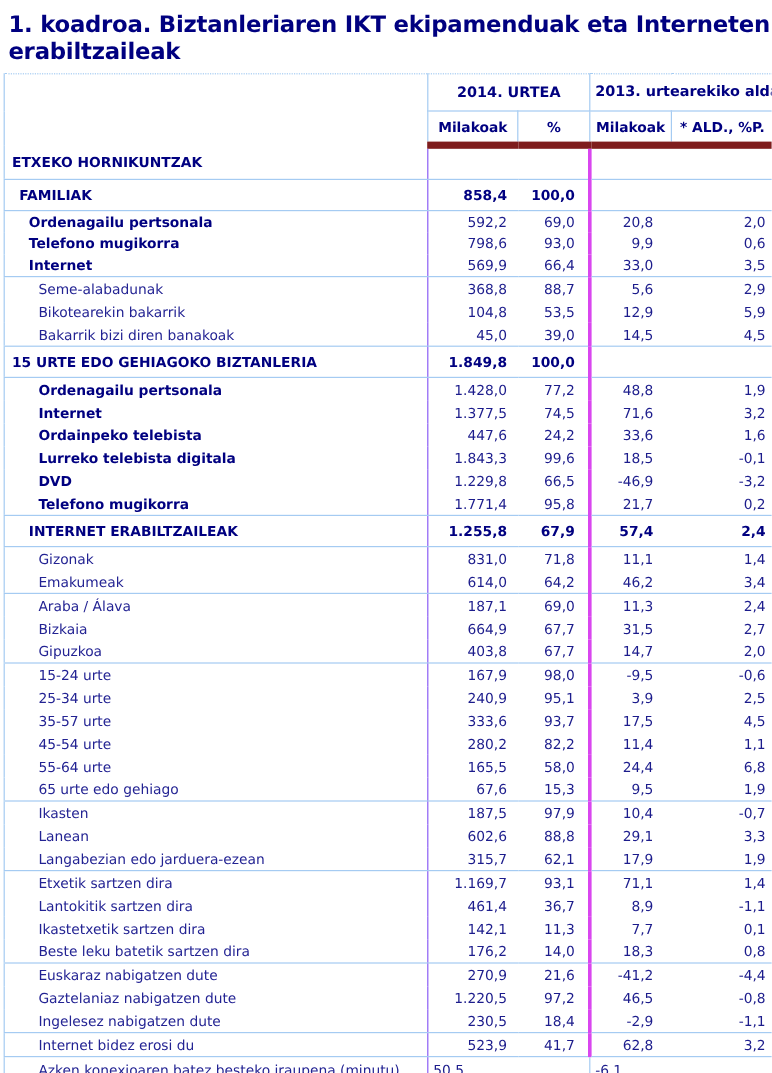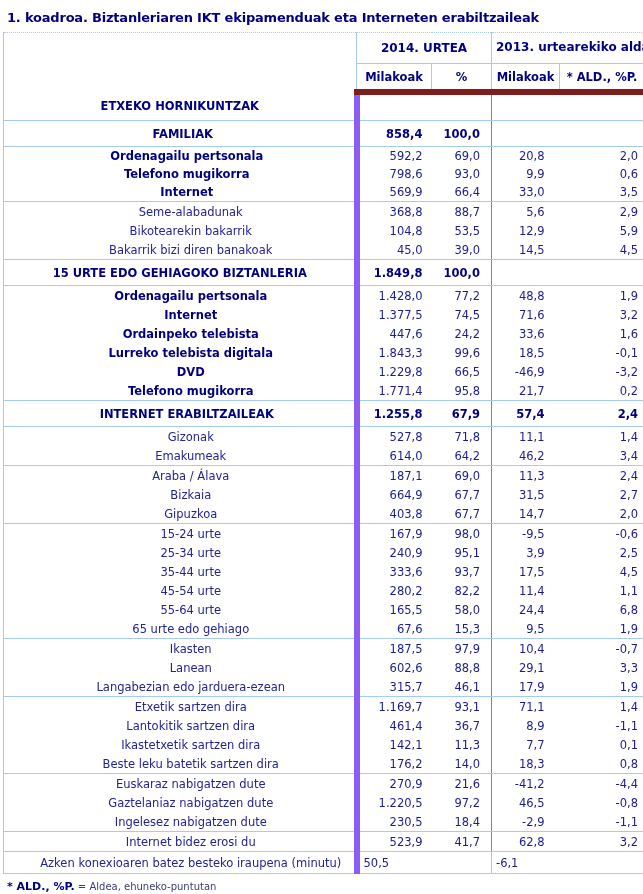--- a/index.html
+++ b/index.html
@@ -3,21 +3,21 @@
 <meta charset="utf-8">
 <style>
   html,body{margin:0;padding:0;background:#ffffff;}
   body{
     width:643px;
     font-family:"DejaVu Sans","Liberation Sans",sans-serif;
     color:#000080;
   }
   .page{padding:0;}
   .title{
-    font-size:13px;
+    font-size:19px;
     font-weight:bold;
     color:#000080;
     margin:10px 0 7px 7px;
     letter-spacing:-0.2px;
   }
   table.tbl{
     border-collapse:collapse;
     table-layout:fixed;
     width:641px;
     margin-left:3px;
@@ -40,30 +40,29 @@
     text-align:center;
   }
   .tbl thead tr.hr1 th{height:30px;font-size:12px;}
   .tbl thead tr.hr2 th{height:25px;border-bottom:6px solid #7f1d1d;}
   th.h-label{border-right:1px solid #a5cbf2;}
   th.h-2014{border-right:1px solid #a5cbf2;border-bottom:1px solid #a5cbf2;}
   th.h-2013{border-bottom:1px solid #a5cbf2;line-height:1.15;}
   th.h-sub-r{border-right:1px solid #a5cbf2;}
   
   td.col-label{
-    border-right:6px solid #8b5cf6;
+    border-right:1px solid #8b5cf6;
     color:#232393;
-    text-align:center;
   }
   td.num{
     text-align:right;
     color:#1c1c8c;
   }
   td.c0{padding-right:9px;}
-  td.c1{padding-right:11px;border-right:1px solid #d946ef;}
+  td.c1{padding-right:11px;border-right:3px solid #d946ef;}
   td.c2{padding-right:15px;}
   td.c3{padding-right:6px;}
   td.span-val{color:#1c1c8c;}
   td.span-first{border-right:1px solid #a5cbf2;}
   tr.group-end td{border-bottom:1px solid #a5cbf2;}
   tr.kind-section td{height:25px;}
   tr.kind-tight td{height:18px;}
   tr.kind-normal td{height:19px;}
   tr.kind-span td{height:21px;}
   .b{font-weight:bold;color:#000080 !important;}
@@ -212,21 +211,21 @@
         </tr>
         <tr class="kind-section group-end">
           <td class="col-label ind2 b">INTERNET ERABILTZAILEAK</td>
           <td class="num c0 b">1.255,8</td>
           <td class="num c1 b">67,9</td>
           <td class="num c2 b">57,4</td>
           <td class="num c3 b">2,4</td>
         </tr>
         <tr class="kind-normal">
           <td class="col-label ind3">Gizonak</td>
-          <td class="num c0">527,8</td>
+          <td class="num c0">831,0</td>
           <td class="num c1">71,8</td>
           <td class="num c2">11,1</td>
           <td class="num c3">1,4</td>
         </tr>
         <tr class="kind-normal group-end">
           <td class="col-label ind3">Emakumeak</td>
           <td class="num c0">614,0</td>
           <td class="num c1">64,2</td>
           <td class="num c2">46,2</td>
           <td class="num c3">3,4</td>
@@ -260,21 +259,21 @@
           <td class="num c3">-0,6</td>
         </tr>
         <tr class="kind-normal">
           <td class="col-label ind3">25-34 urte</td>
           <td class="num c0">240,9</td>
           <td class="num c1">95,1</td>
           <td class="num c2">3,9</td>
           <td class="num c3">2,5</td>
         </tr>
         <tr class="kind-normal">
-          <td class="col-label ind3">35-44 urte</td>
+          <td class="col-label ind3">35-57 urte</td>
           <td class="num c0">333,6</td>
           <td class="num c1">93,7</td>
           <td class="num c2">17,5</td>
           <td class="num c3">4,5</td>
         </tr>
         <tr class="kind-normal">
           <td class="col-label ind3">45-54 urte</td>
           <td class="num c0">280,2</td>
           <td class="num c1">82,2</td>
           <td class="num c2">11,4</td>
@@ -304,21 +303,21 @@
         <tr class="kind-normal">
           <td class="col-label ind3">Lanean</td>
           <td class="num c0">602,6</td>
           <td class="num c1">88,8</td>
           <td class="num c2">29,1</td>
           <td class="num c3">3,3</td>
         </tr>
         <tr class="kind-normal group-end">
           <td class="col-label ind3">Langabezian edo jarduera-ezean</td>
           <td class="num c0">315,7</td>
-          <td class="num c1">46,1</td>
+          <td class="num c1">62,1</td>
           <td class="num c2">17,9</td>
           <td class="num c3">1,9</td>
         </tr>
         <tr class="kind-normal">
           <td class="col-label ind3">Etxetik sartzen dira</td>
           <td class="num c0">1.169,7</td>
           <td class="num c1">93,1</td>
           <td class="num c2">71,1</td>
           <td class="num c3">1,4</td>
         </tr>

